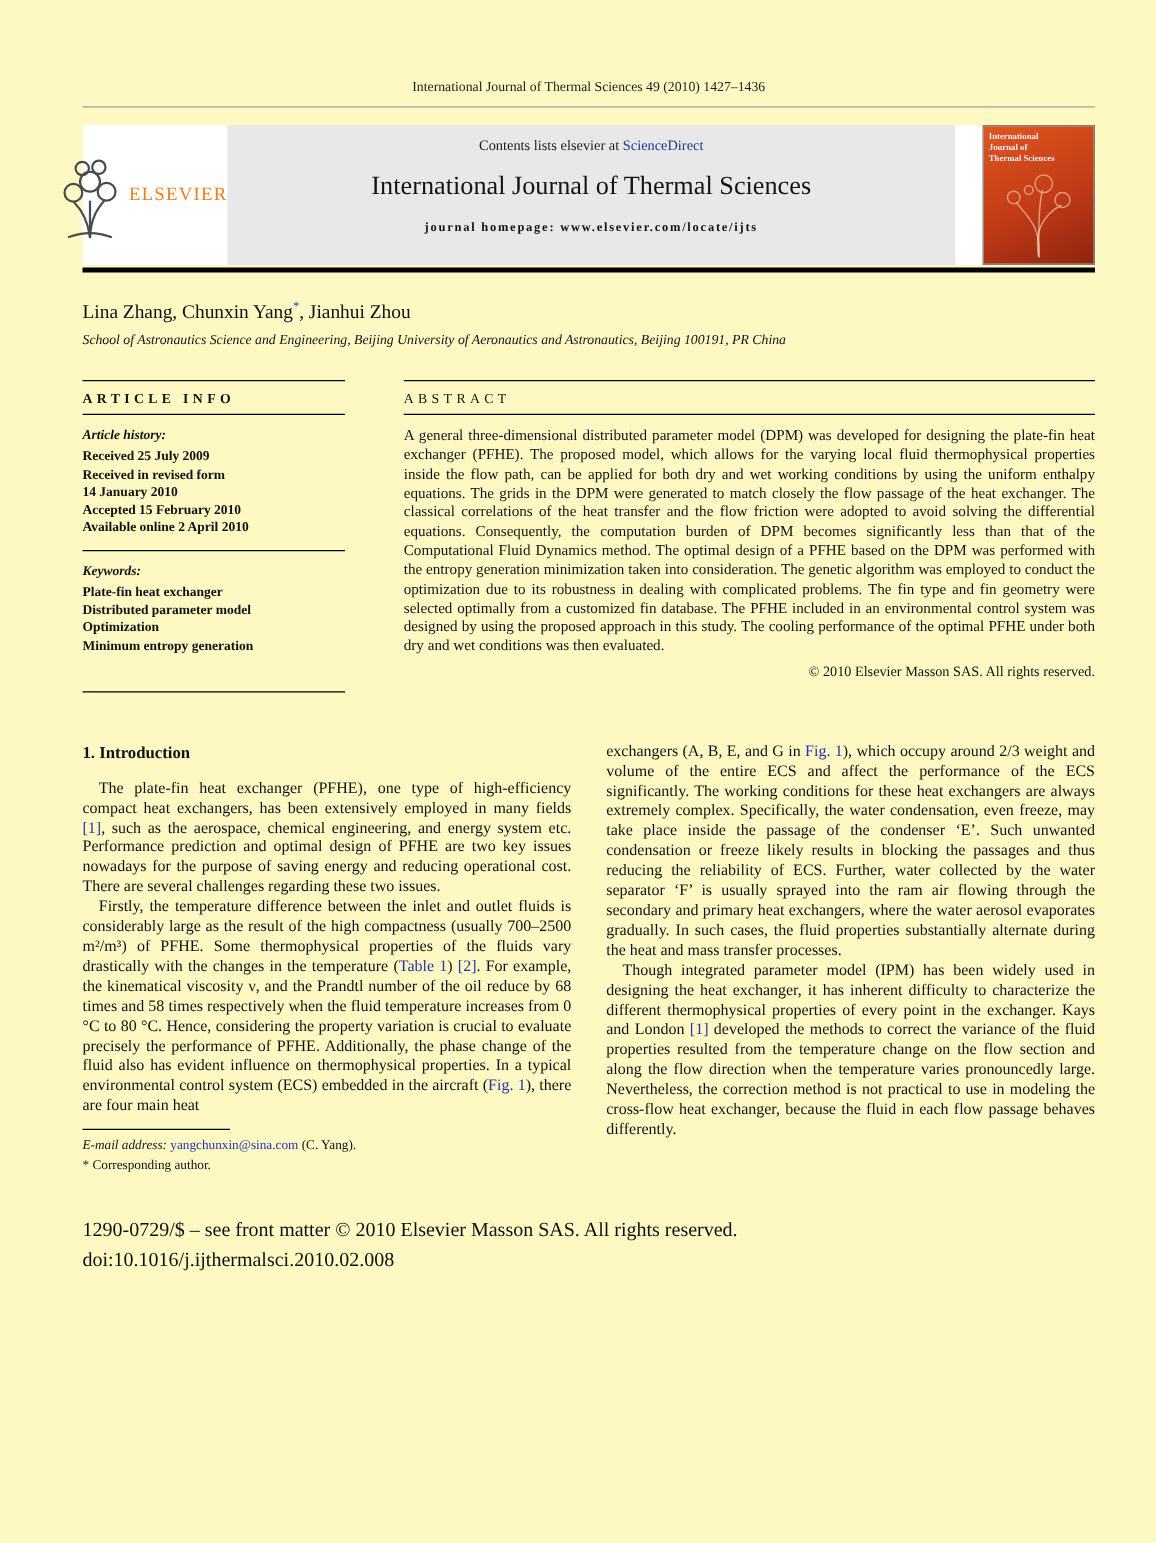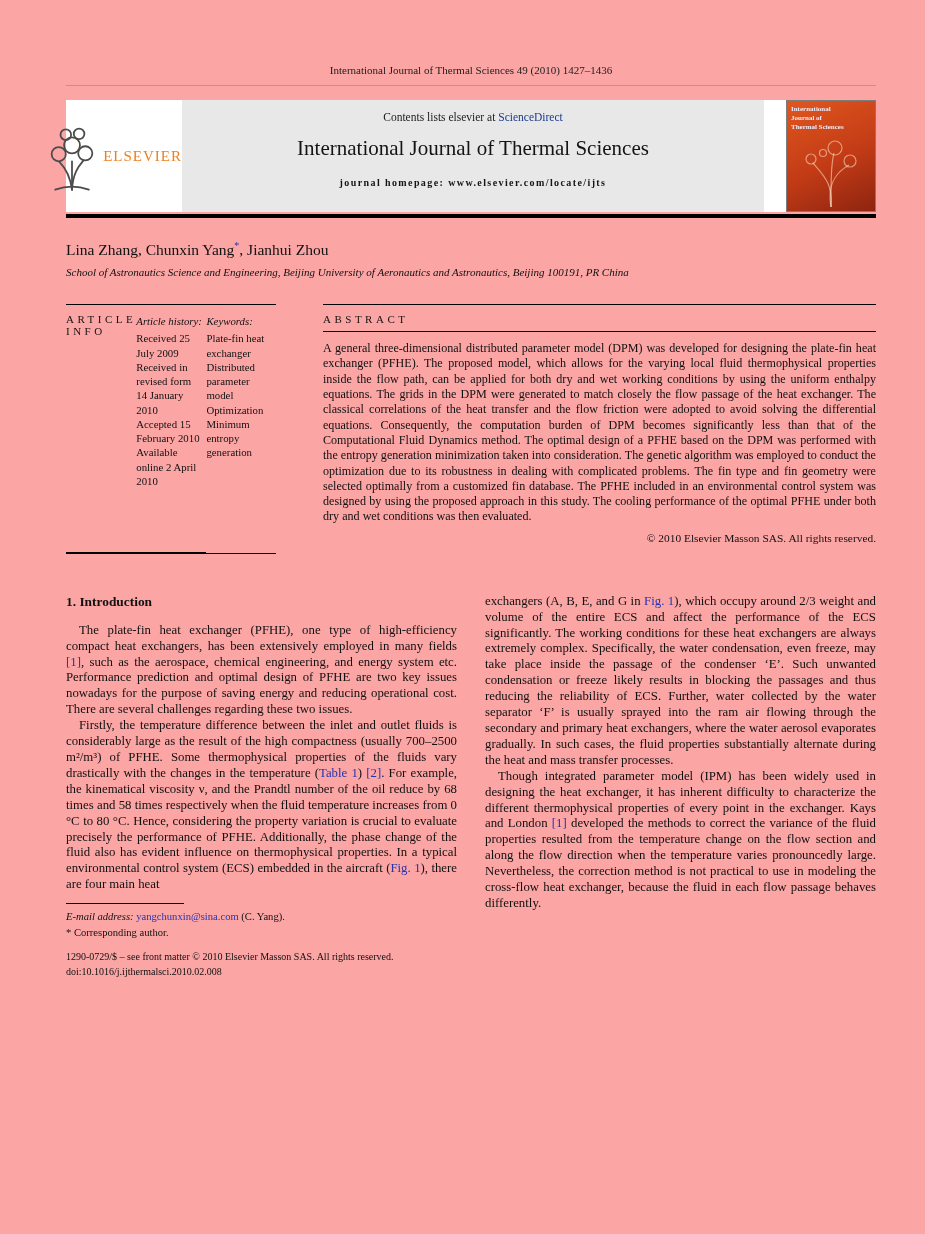--- a/index.html
+++ b/index.html
@@ -1,17 +1,17 @@
 <!DOCTYPE html>
 <html><head>
 <meta charset="utf-8">
 <style>
   html,body{margin:0;padding:0;background:#ffffff;}
   body{width:925px;height:1234px;font-family:"Liberation Serif",serif;color:#111;}
-  .page{box-sizing:border-box;width:925px;height:1234px;padding:64px 49px 0 66px;overflow:hidden;position:relative;background:#fca5a5;}
+  .page{box-sizing:border-box;width:925px;height:1234px;padding:64px 49px 0 66px;overflow:hidden;position:relative;background:#fef9c3;}
 
   
   .top-citation{text-align:center;font-size:11px;color:#1c1c1c;}
   .top-rule{border-bottom:1px solid #9f9f9f;margin-top:9px;}
 
   
   .banner{display:flex;margin-top:14px;height:112px;}
   .logo-box{width:116px;display:flex;flex-direction:row;align-items:center;justify-content:flex-end;padding-bottom:1px;background:#fff;}
   .logo-box svg{display:block;}
   .elsevier-wordmark{font-size:15px;letter-spacing:1px;color:#ee7f1e;font-weight:400;margin-top:2px;}
@@ -27,21 +27,21 @@
   .black-bar{height:4px;background:#000;margin-top:2px;}
 
   
   .article-title{font-size:21.5px;line-height:1.32;margin-top:52px;color:#000;}
   .authors{margin-top:22px;font-size:15.5px;}
   .authors sup{font-size:10px;color:#2433b0;cursor:pointer;}
   .affiliation{margin-top:7px;font-size:11px;font-style:italic;color:#101010;}
 
   
   .info-abstract{display:flex;margin-top:26px;}
-  .info-col{width:210px;box-sizing:border-box;border-top:1px solid #000;border-bottom:1px solid #000;display:flex;flex-direction:row;}
+  .info-col{width:210px;box-sizing:border-box;border-top:1px solid #000;border-bottom:1px solid #000;display:flex;flex-direction:column;font-weight:bold;}
   .abs-col{flex:1;margin-left:47px;border-top:1px solid #000;}
   .col-heading{font-size:11px;letter-spacing:3.5px;padding:8px 0 6px 0;border-bottom:1px solid #000;color:#141414;}
   .info-block{font-size:10.8px;line-height:1.32;padding:9px 0 10px 0;}
   .info-block.history{border-bottom:1px solid #000;}
   .info-label{font-style:italic;margin-bottom:3px;}
   .abs-text{font-size:12.1px;line-height:15.3px;text-align:justify;padding-top:9px;}
   .abs-copyright{text-align:right;font-size:11.4px;margin-top:7px;padding-bottom:10px;}
 
   
   .body-cols{display:flex;margin-top:40px;}
@@ -52,21 +52,21 @@
   .body-cols p.indent{text-indent:13px;}
   .ref-link{color:#2433b0;cursor:pointer;}
 
   
   .footnote{margin-top:auto;font-size:10.6px;line-height:1.5;padding-top:10px;}
   .footnote-rule{width:118px;border-top:1px solid #000;margin-bottom:5px;}
   .fn-email-label{font-style:italic;}
   .fn-email{color:#2433b0;text-decoration:none;cursor:pointer;}
 
   
-  .bottom-block{margin-top:8px;font-size:10px;line-height:1.5;color:#101010;}
+  .bottom-block{margin-top:32px;font-size:16px;line-height:1.5;color:#101010;}
 </style>
 </head>
 <body>
 
 <div class="page">
 
   <div class="top-citation">International Journal of Thermal Sciences 49 (2010) 1427–1436</div>
   <div class="top-rule"></div>
 
   <div class="banner">

